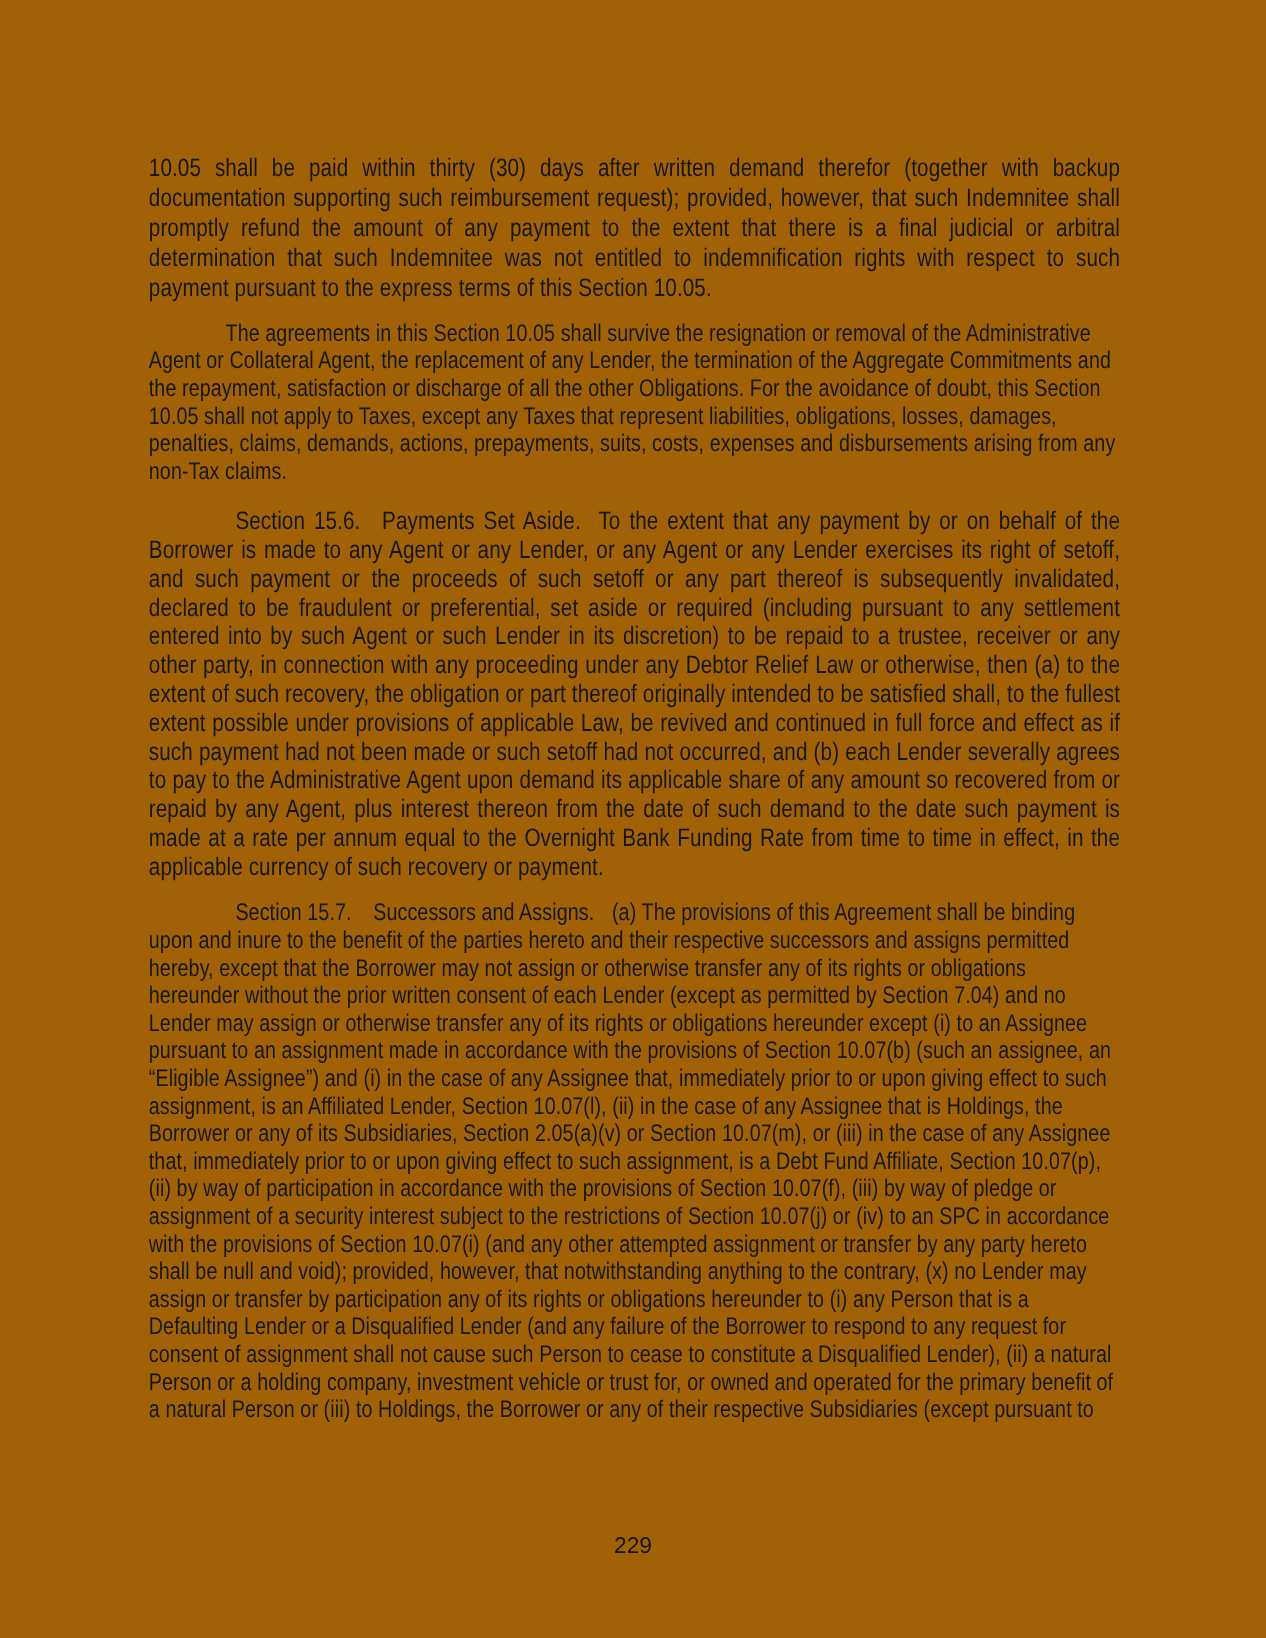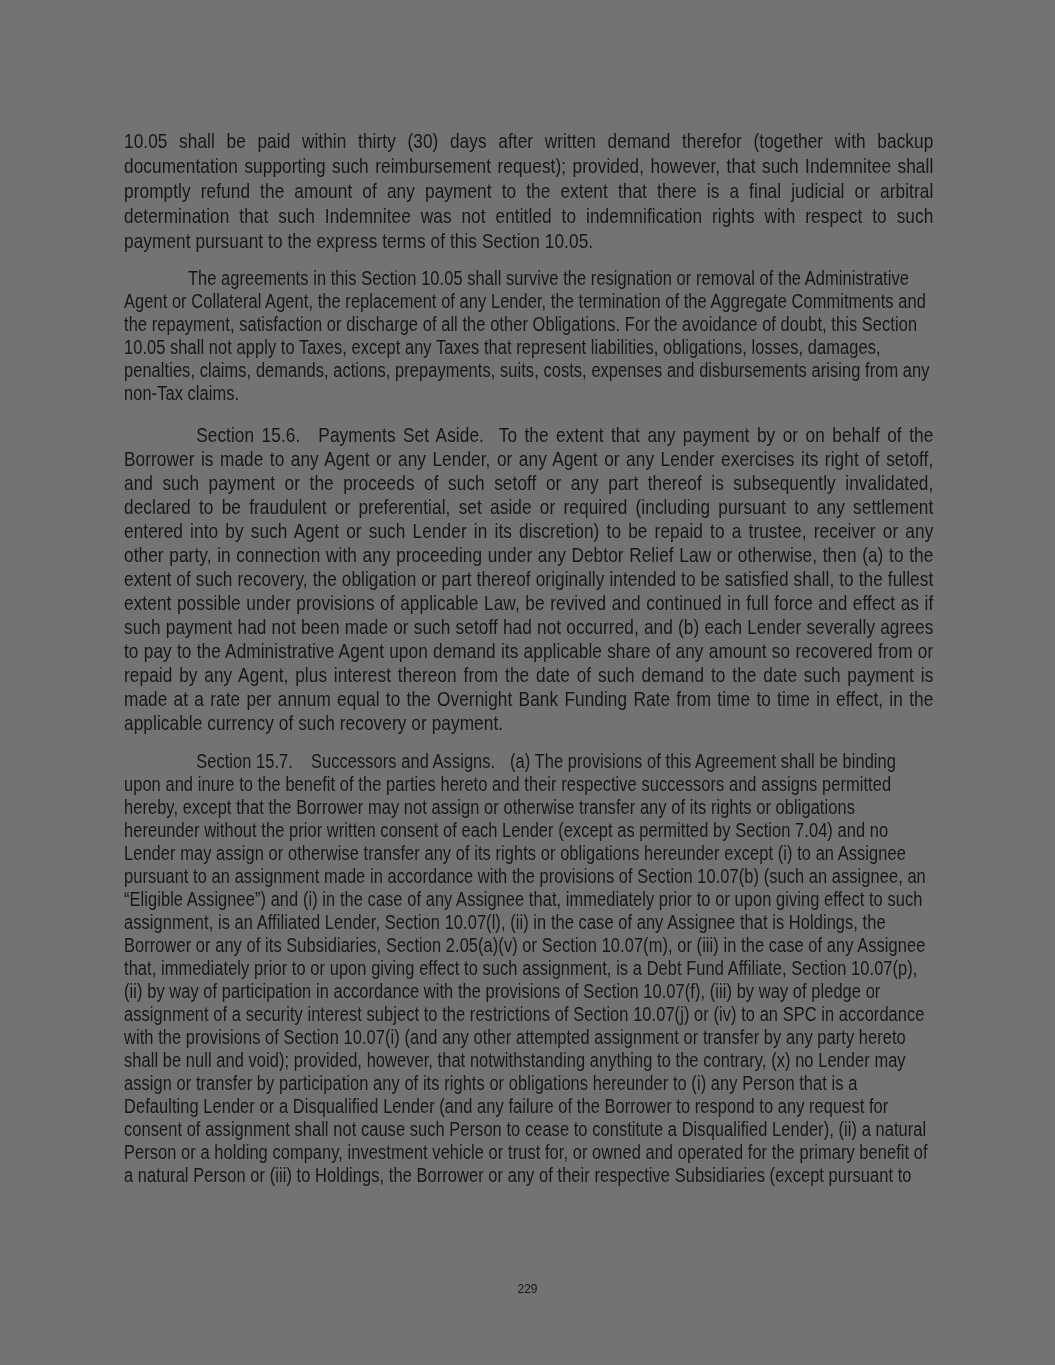--- a/index.html
+++ b/index.html
@@ -4,21 +4,21 @@
 <style>
   html, body {
     margin: 0;
     padding: 0;
     background: #ffffff;
   }
   .page {
     position: relative;
     width: 1055px;
     height: 1365px;
-    background: #737373;
+    background: #a16207;
     overflow: hidden;
     font-family: "Liberation Sans", sans-serif;
     color: #161616;
   }
   
   .content {
     position: absolute;
     top: 128px;
     left: 124px;
     width: 987px;
@@ -57,21 +57,21 @@
     margin-top: 15px;
   }
   .sec-label { margin-right: 22px; }
   .sec-title { margin-right: 18px; }
   .page-number {
     position: absolute;
     top: 1279px;
     left: 0;
     width: 1055px;
     text-align: center;
-    font-size: 12px;
+    font-size: 19px;
     line-height: 20px;
     color: #161616;
   }
 </style>
 </head>
 <body>
 
 <div class="page">
   <div class="content">
 

